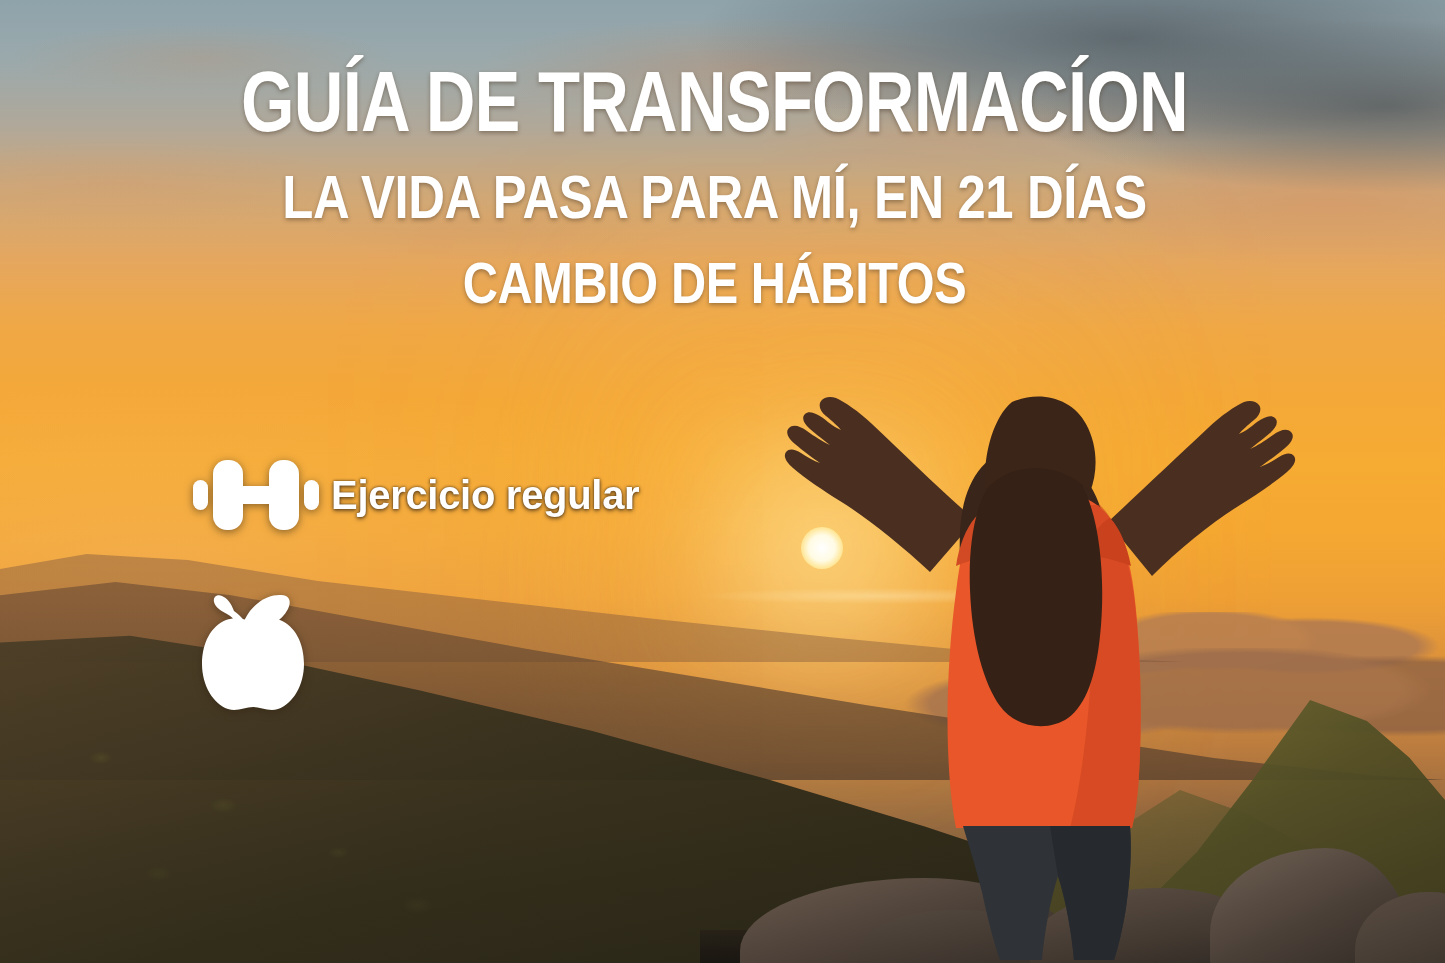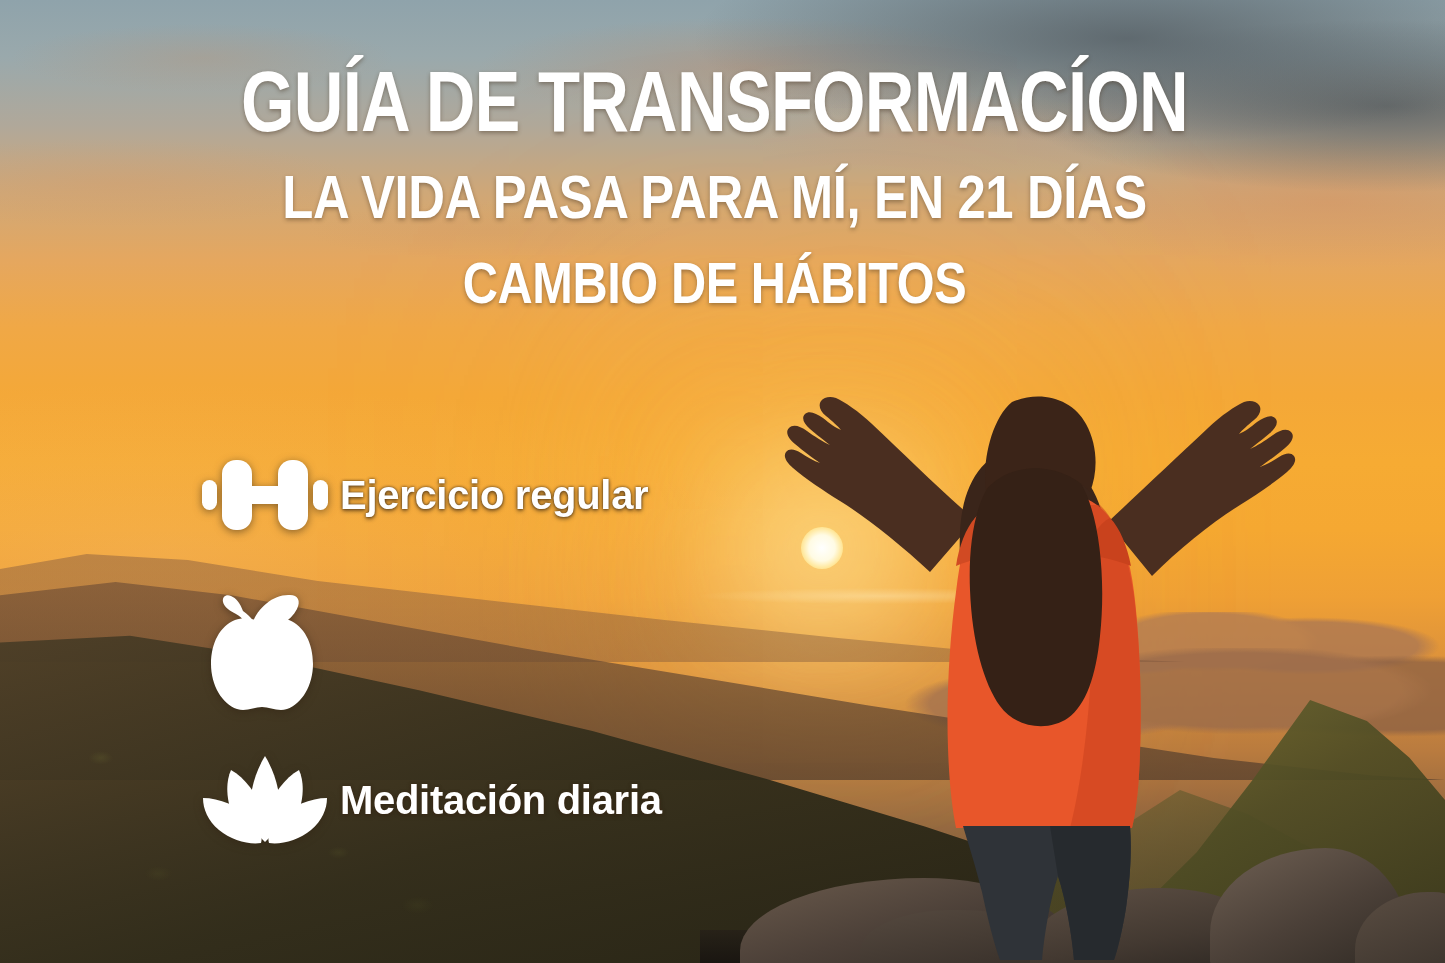--- a/index.html
+++ b/index.html
@@ -186,21 +186,21 @@
     line-height:1.0;
     transform:scaleX(.84);
     transform-origin:center;
     text-shadow:0 2px 5px rgba(70,50,30,.45);
     white-space:nowrap;
     margin:26px 0 0 0;
   }
 
   
   .bullets{
-    position:absolute;left:190px;top:440px;width:640px;
+    position:absolute;left:181px;top:440px;width:640px;
   }
   .bullet{
     display:flex;align-items:center;
     margin-bottom:0;
   }
   .b1{height:110px;}
   .b2{height:195px;}
   .b3{height:110px;}
 
   .bullet-icon{
@@ -343,32 +343,15 @@
           <path d="M46 39 C52 22 68 9 84 10 C92 10 95 16 91 24
                    C84 38 66 46 52 44 Z" fill="#fff"></path>
           <path d="M59 41 C52 34 40 31 29 35 C14 41 5 58 5 79
                    C5 100 16 119 31 124 C40 127 48 122 56 122
                    C64 122 72 127 81 124 C96 119 107 100 107 79
                    C107 58 98 41 83 35 C72 31 62 34 59 41 Z" fill="#fff"></path>
         </svg>
       </span>
     </div>
 
-    <div class="bullet b3">
-      <span class="bullet-icon">
-        <svg width="128" height="92" viewBox="0 0 128 92">
-          <path d="M64 2 C74 18 79 38 79 54 C79 68 73 80 64 88
-                   C55 80 49 68 49 54 C49 38 54 18 64 2 Z" fill="#fff"></path>
-          <path d="M30 16 C44 24 56 40 61 55 C65 68 63 80 57 88
-                   C46 84 35 72 30 57 C25 42 25 27 30 16 Z" fill="#fff"></path>
-          <path d="M98 16 C84 24 72 40 67 55 C63 68 65 80 71 88
-                   C82 84 93 72 98 57 C103 42 103 27 98 16 Z" fill="#fff"></path>
-          <path d="M2 44 C18 44 38 52 50 64 C59 73 62 82 60 89
-                   C48 91 30 86 18 76 C7 67 2 55 2 44 Z" fill="#fff"></path>
-          <path d="M126 44 C110 44 90 52 78 64 C69 73 66 82 68 89
-                   C80 91 98 86 110 76 C121 67 126 55 126 44 Z" fill="#fff"></path>
-        </svg>
-      </span>
-      <span class="bullet-label">Meditación diaria</span>
-    </div>
 
   </div>
 </div>
 
 </body></html>

